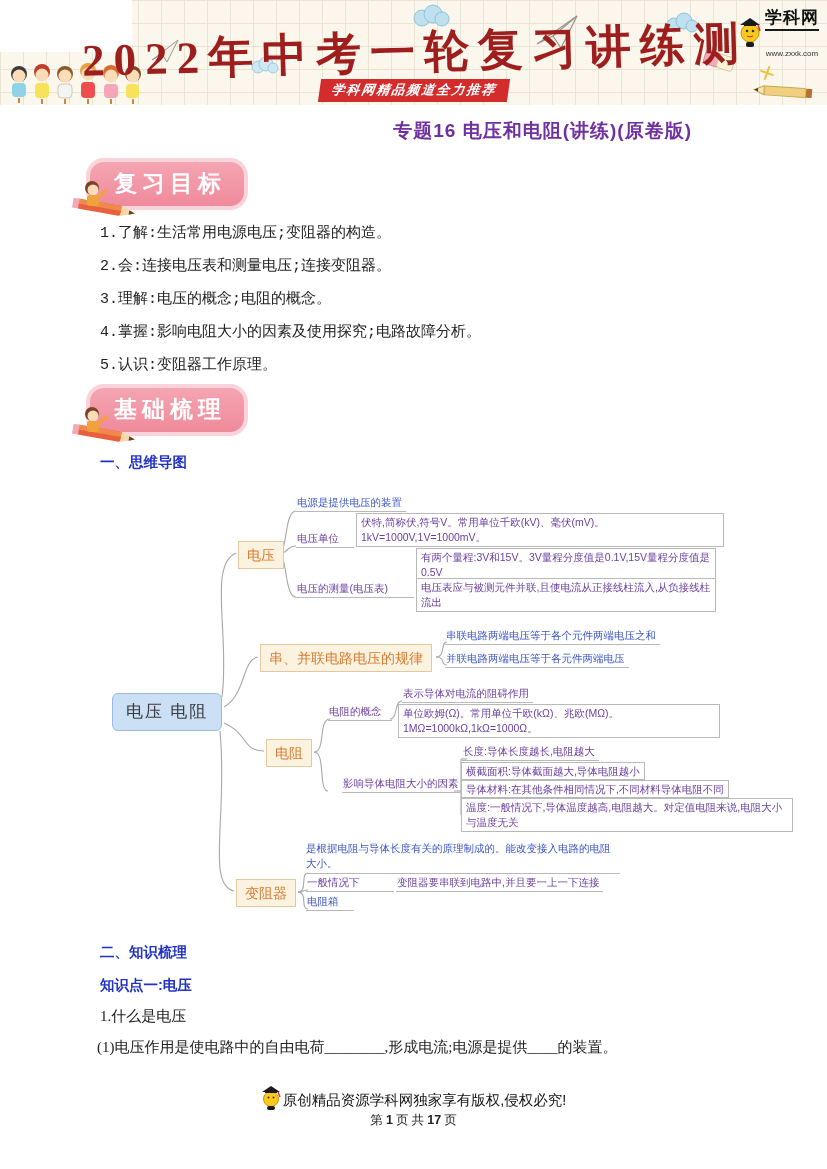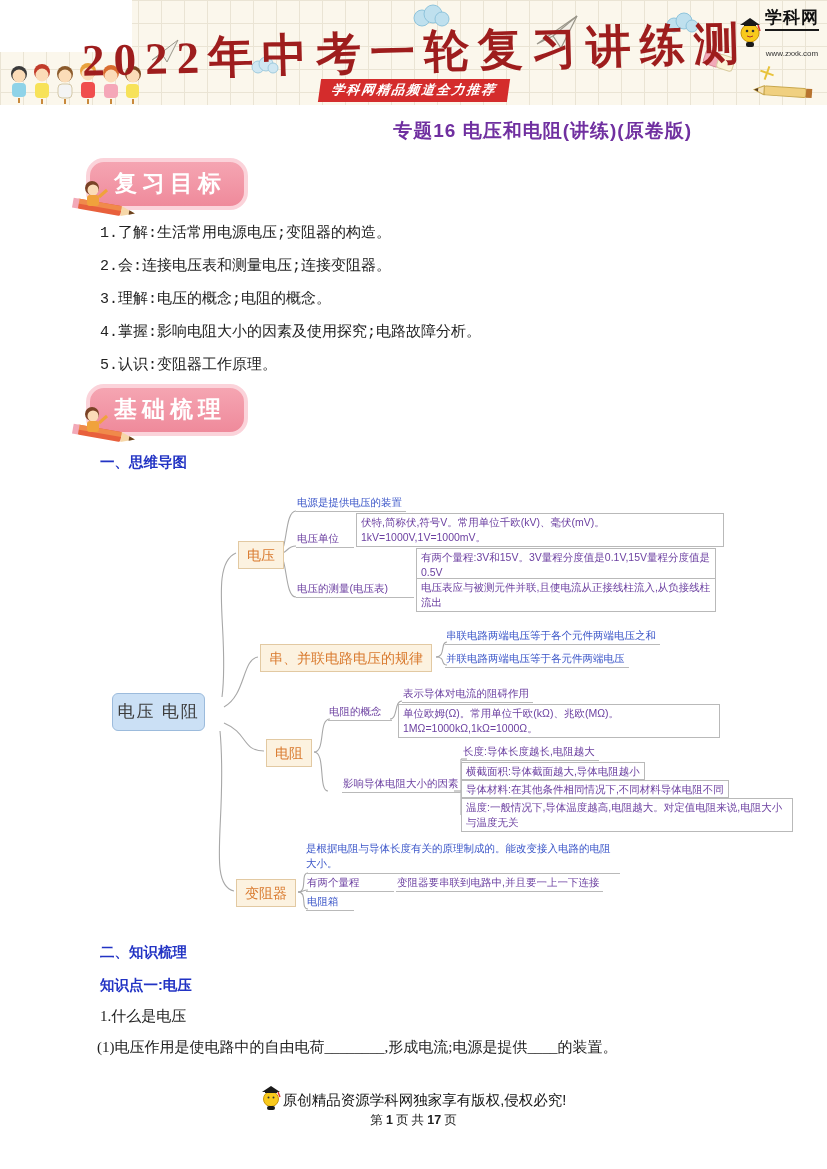--- a/index.html
+++ b/index.html
@@ -38,21 +38,21 @@
 
   
   .obj-list { position:absolute; left:100px; top:224px; font-size:15px; line-height:19px;font-family:Liberation Mono, monospace; }
   .obj-list div { margin-bottom:14px; }
   .h-blue { position:absolute; font-family:"Liberation Sans",sans-serif; font-weight:bold; font-size:14.5px; color:#2233C4; }
   .body-line { position:absolute; font-size:15px; color:#222; }
 
   
   .mindmap { position:absolute; left:90px; top:485px; width:700px; height:445px; font-family:"Liberation Sans",sans-serif; }
   .mm-lines { position:absolute; left:0; top:0; }
-  .mm-root { position:absolute; left:22px; top:208px; width:93px; height:38px;
+  .mm-root { position:absolute; left:22px; top:208px; width:110px; height:38px;
     background:#CBE0F5; border:1px solid #9CBBDC; border-radius:6px;
     color:#3A3A3A; font-family:"Liberation Serif",serif; font-size:17px; letter-spacing:2px;
     text-align:center; line-height:36px; }
   .mm-node { position:absolute; background:#FCF2E0; border:1px solid #E2C9A2; border-radius:0;
     color:#D97A2E; font-size:14px; line-height:1; padding:6px 8px; white-space:nowrap; }
   .mm-t { position:absolute; font-size:10.5px; line-height:14px; color:#6B3FA0; }
   .u { border-bottom:1px solid #B9B9B9; padding:0 4px 2px 1px; white-space:nowrap; }
   .bx { border:1px solid #B9B9B9; padding:1px 4px; background:#fff; }
   .wrap { line-height:15px; }
   .blue { color:#3A55C8; }
@@ -266,21 +266,21 @@
   <div class="mm-t u" style="left:238px;top:219px;width:64px;">电阻的概念</div>
   <div class="mm-t u" style="left:312px;top:201px;">表示导体对电流的阻碍作用</div>
   <div class="mm-t bx wrap" style="left:308px;top:219px;width:322px;">单位欧姆(Ω)。常用单位千欧(kΩ)、兆欧(MΩ)。1MΩ=1000kΩ,1kΩ=1000Ω。</div>
   <div class="mm-t u" style="left:252px;top:291px;width:130px;">影响导体电阻大小的因素</div>
   <div class="mm-t u" style="left:372px;top:259px;">长度:导体长度越长,电阻越大</div>
   <div class="mm-t bx" style="left:371px;top:277px;white-space:nowrap;">横截面积:导体截面越大,导体电阻越小</div>
   <div class="mm-t bx" style="left:371px;top:295px;white-space:nowrap;">导体材料:在其他条件相同情况下,不同材料导体电阻不同</div>
   <div class="mm-t bx wrap" style="left:371px;top:313px;width:332px;">温度:一般情况下,导体温度越高,电阻越大。对定值电阻来说,电阻大小与温度无关</div>
 
   <div class="mm-t wrap blue" style="left:216px;top:356px;width:314px;border-bottom:1px solid #B9B9B9;padding-bottom:2px;">是根据电阻与导体长度有关的原理制成的。能改变接入电路的电阻大小。</div>
-  <div class="mm-t u" style="left:216px;top:390px;width:88px;">有两个量程</div>
+  <div class="mm-t u" style="left:216px;top:390px;width:88px;">一般情况下</div>
   <div class="mm-t u" style="left:306px;top:390px;">变阻器要串联到电路中,并且要一上一下连接</div>
   <div class="mm-t u blue" style="left:216px;top:409px;width:48px;">电阻箱</div>
 </div>
 
 <div class="h-blue" style="left:100px;top:943px;">二、知识梳理</div>
 <div class="h-blue" style="left:100px;top:976px;">知识点一:电压</div>
 <div class="body-line" style="left:100px;top:1007px;">1.什么是电压</div>
 <div class="body-line" style="left:97px;top:1038px;">(1)电压作用是使电路中的自由电荷________,形成电流;电源是提供____的装置。</div>
 
 <div class="footer-copy">

